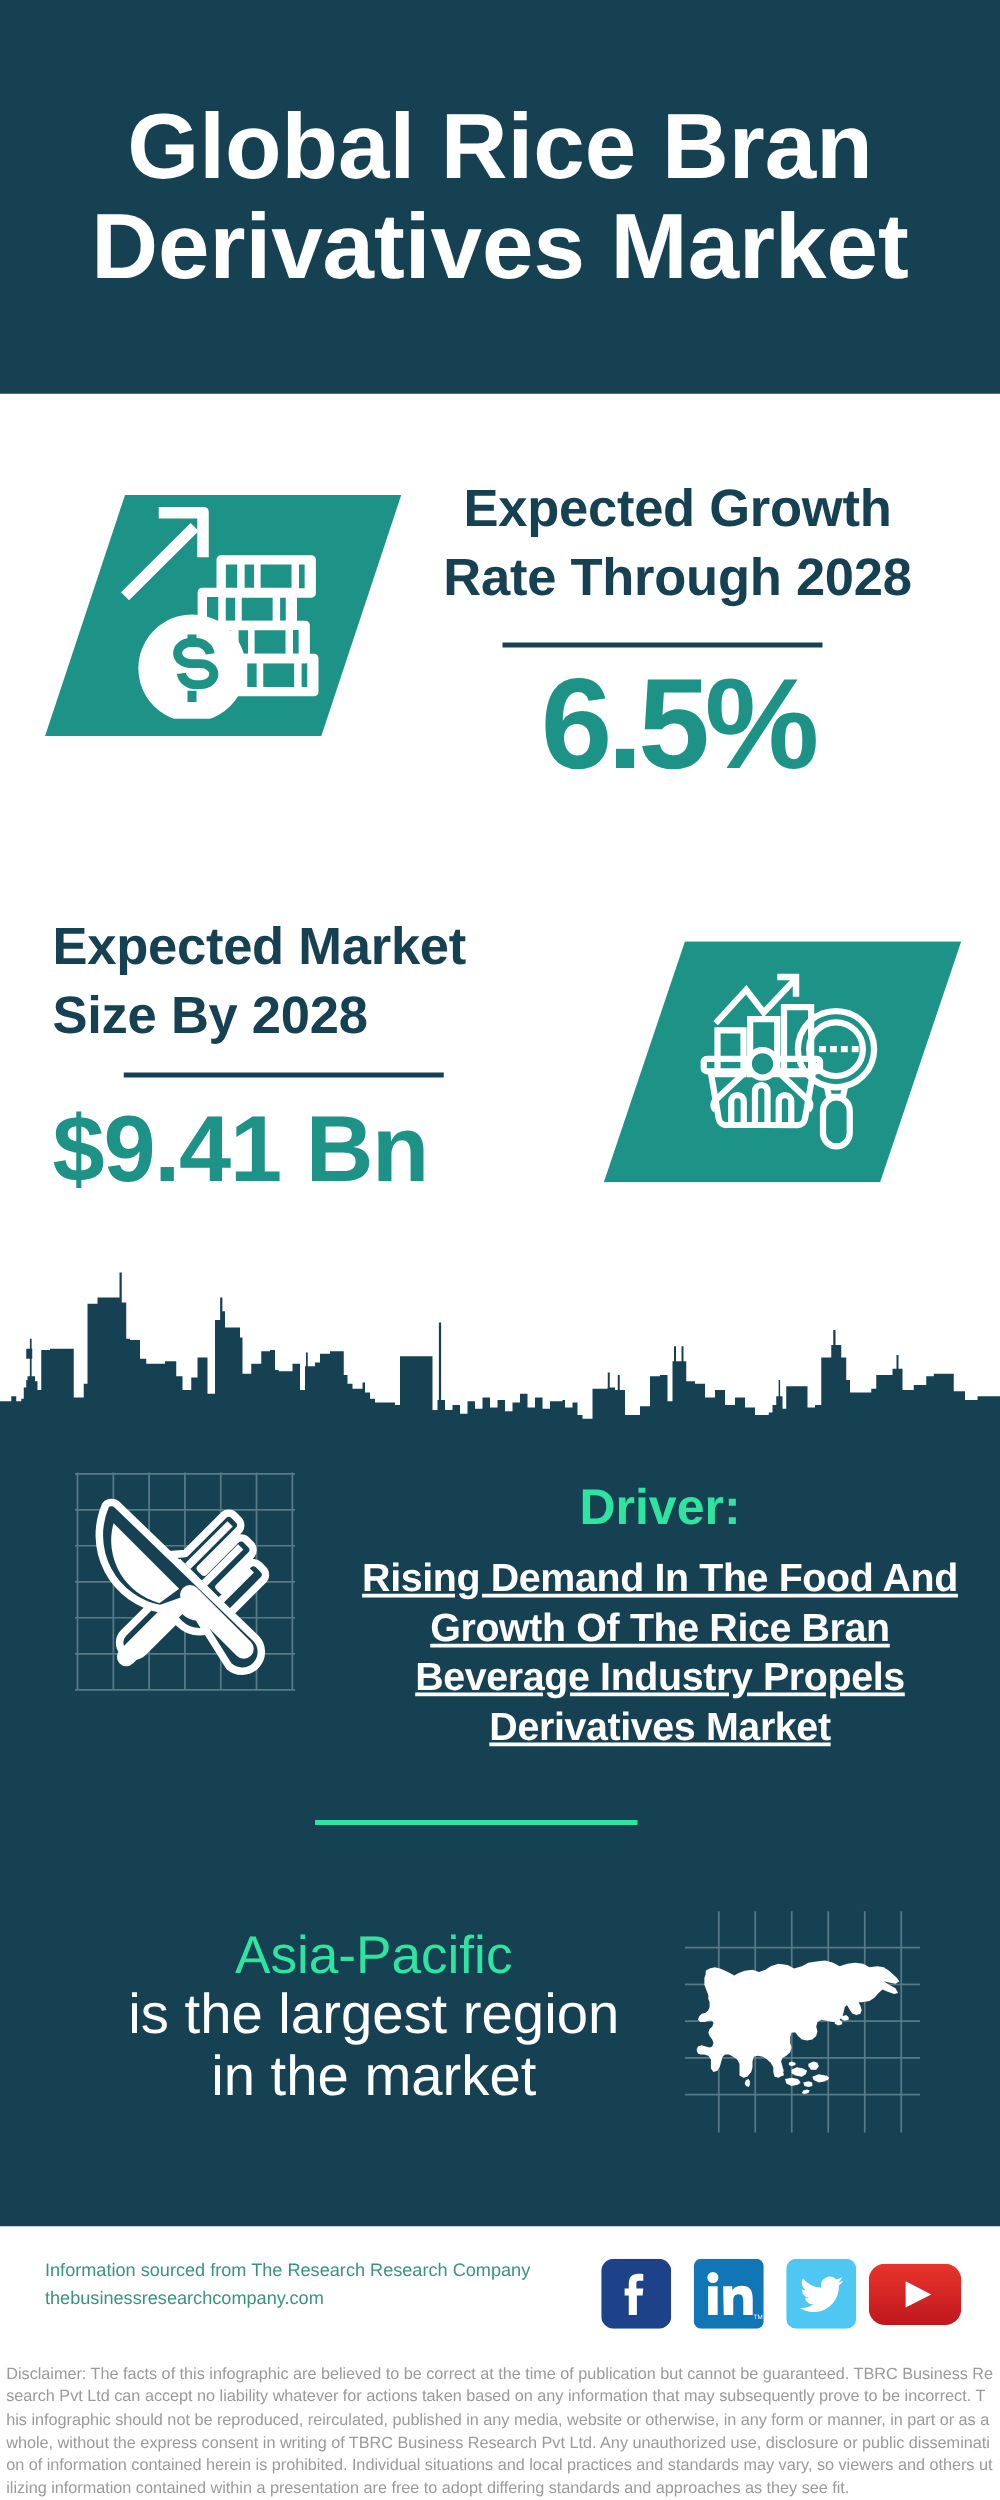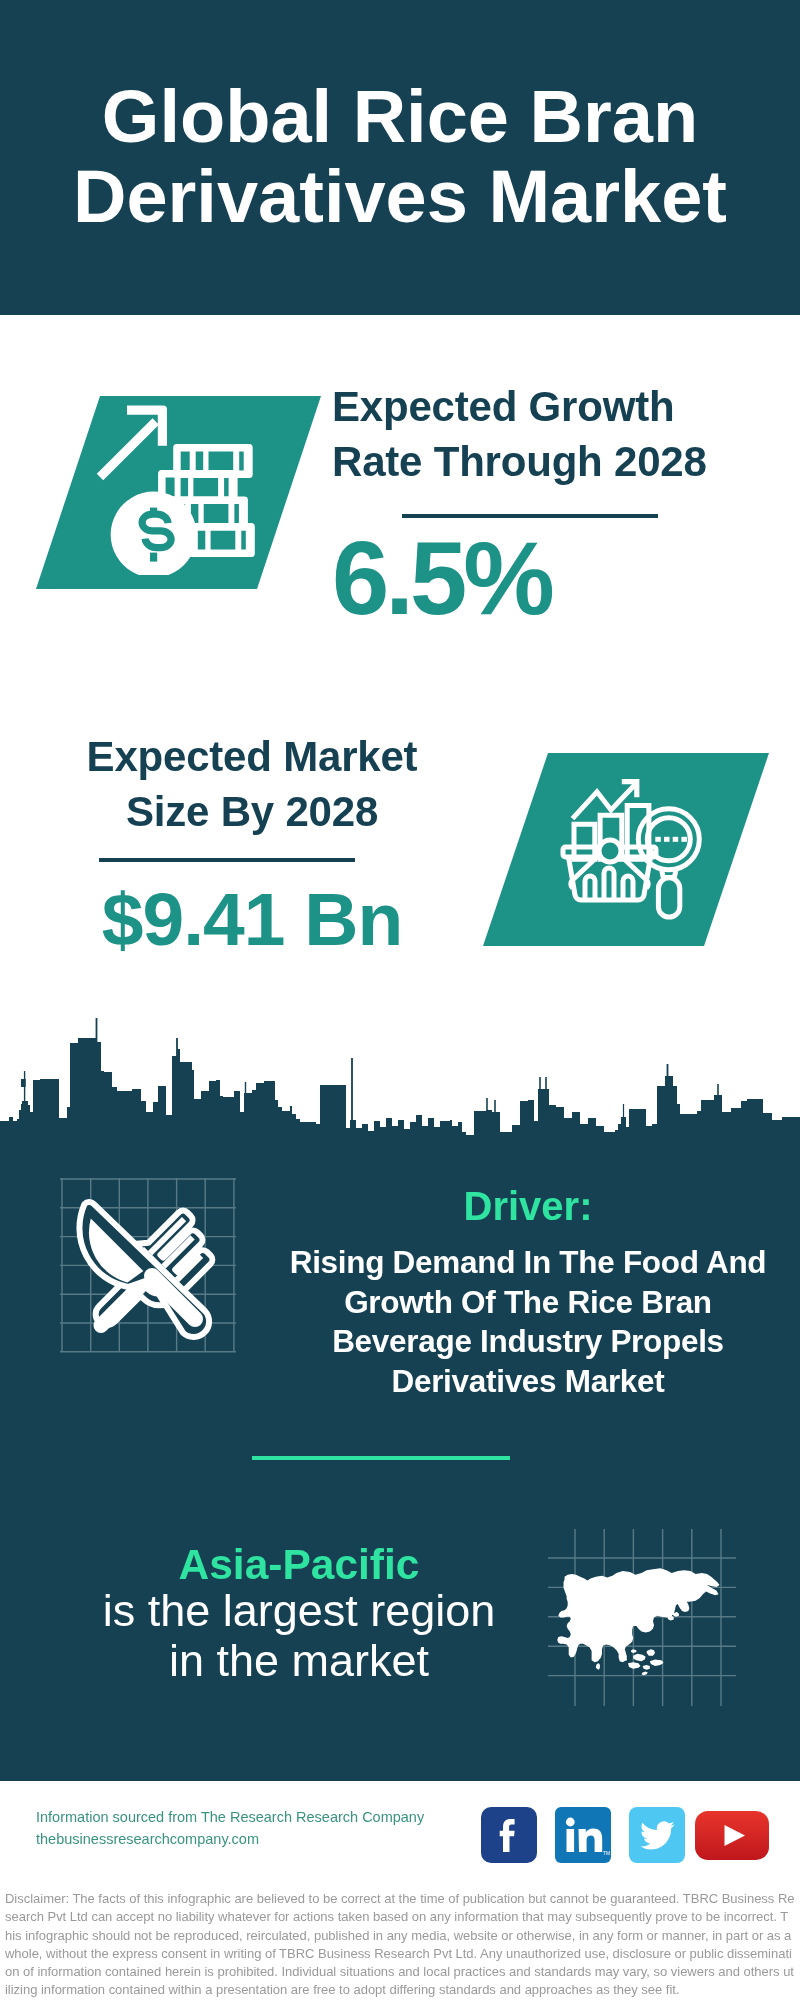--- a/index.html
+++ b/index.html
@@ -11,39 +11,39 @@
   .header-title{position:absolute;left:0;top:77px;width:800px;text-align:center;color:#ffffff;
     font-weight:bold;font-size:74px;line-height:80px;letter-spacing:0px;}
 
   
   .para{position:absolute;background:#1d9287;}
   .para1{left:36px;top:396px;width:285px;height:193px;
     clip-path:polygon(22.46% 0%,100% 0%,77.54% 100%,0% 100%);}
   .para2{left:483px;top:753px;width:286px;height:193px;
     clip-path:polygon(22.73% 0%,100% 0%,77.27% 100%,0% 100%);}
 
-  .stat1-text{position:absolute;left:332px;top:379px;width:420px;text-align:left;}
-  .stat2-text{position:absolute;left:42px;top:729px;width:420px;text-align:center;}
+  .stat1-text{position:absolute;left:332px;top:379px;width:420px;text-align:center;}
+  .stat2-text{position:absolute;left:42px;top:729px;width:420px;}
   .stat2-text .stat-rule{margin:19px auto 0 57px;}
   .stat2-text .stat-value{font-size:75px;line-height:78px;margin-top:18px;letter-spacing:-1px;}
   .stat-label{color:#164152;font-weight:bold;font-size:42px;line-height:55px;letter-spacing:-0.2px;}
   .stat-rule{width:256px;height:4px;background:#164152;margin:25px auto 0 auto;}
   .stat1-text .stat-rule{margin-left:70px;}
   .stat-value{color:#1d9287;font-weight:bold;font-size:103px;line-height:100px;margin-top:11px;letter-spacing:-4px;}
 
   
   .lower{position:absolute;left:0;top:1145px;width:800px;height:636px;background:#164152;}
 
   .driver-wrap{position:absolute;left:268px;top:1184px;width:520px;}
   .driver-title{color:#2fe3a0;font-weight:bold;font-size:40px;line-height:44px;text-align:center;}
-  .driver-body{color:#ffffff;font-weight:bold;font-size:31.5px;line-height:39.5px;text-align:center;margin-top:15px;letter-spacing:-0.3px;}
+  .driver-body{color:#ffffff;font-weight:bold;font-size:31.5px;line-height:39.5px;text-align:center;margin-top:15px;letter-spacing:-0.3px;text-decoration:underline;}
   .driver-rule{position:absolute;left:252px;top:1456px;width:258px;height:4px;background:#2fe3a0;}
 
   .region-wrap{position:absolute;left:39px;top:1540px;width:520px;text-align:center;}
-  .region-title{color:#2fe3a0;font-weight:bold;font-size:42.5px;line-height:50px;}
+  .region-title{color:#2fe3a0;font-weight:normal;font-size:42.5px;line-height:50px;}
   .region-body{color:#ffffff;font-size:45px;line-height:50px;font-weight:normal;margin-top:-4px;}
 
   
   .footer-text{position:absolute;left:36px;top:1806px;color:#389480;font-size:14.5px;line-height:22px;}
   .disclaimer{position:absolute;left:5px;top:1890px;width:790px;color:#9a9a9a;font-size:13px;line-height:18.3px;text-align:left;word-break:break-all;letter-spacing:-0.02px;}
   .social-row{position:absolute;left:481px;top:1807px;display:flex;align-items:center;gap:18px;}
   .social-icon{display:block;line-height:0;}
   .social-icon.yt{margin-left:-8px;}
 </style>
 </head>

